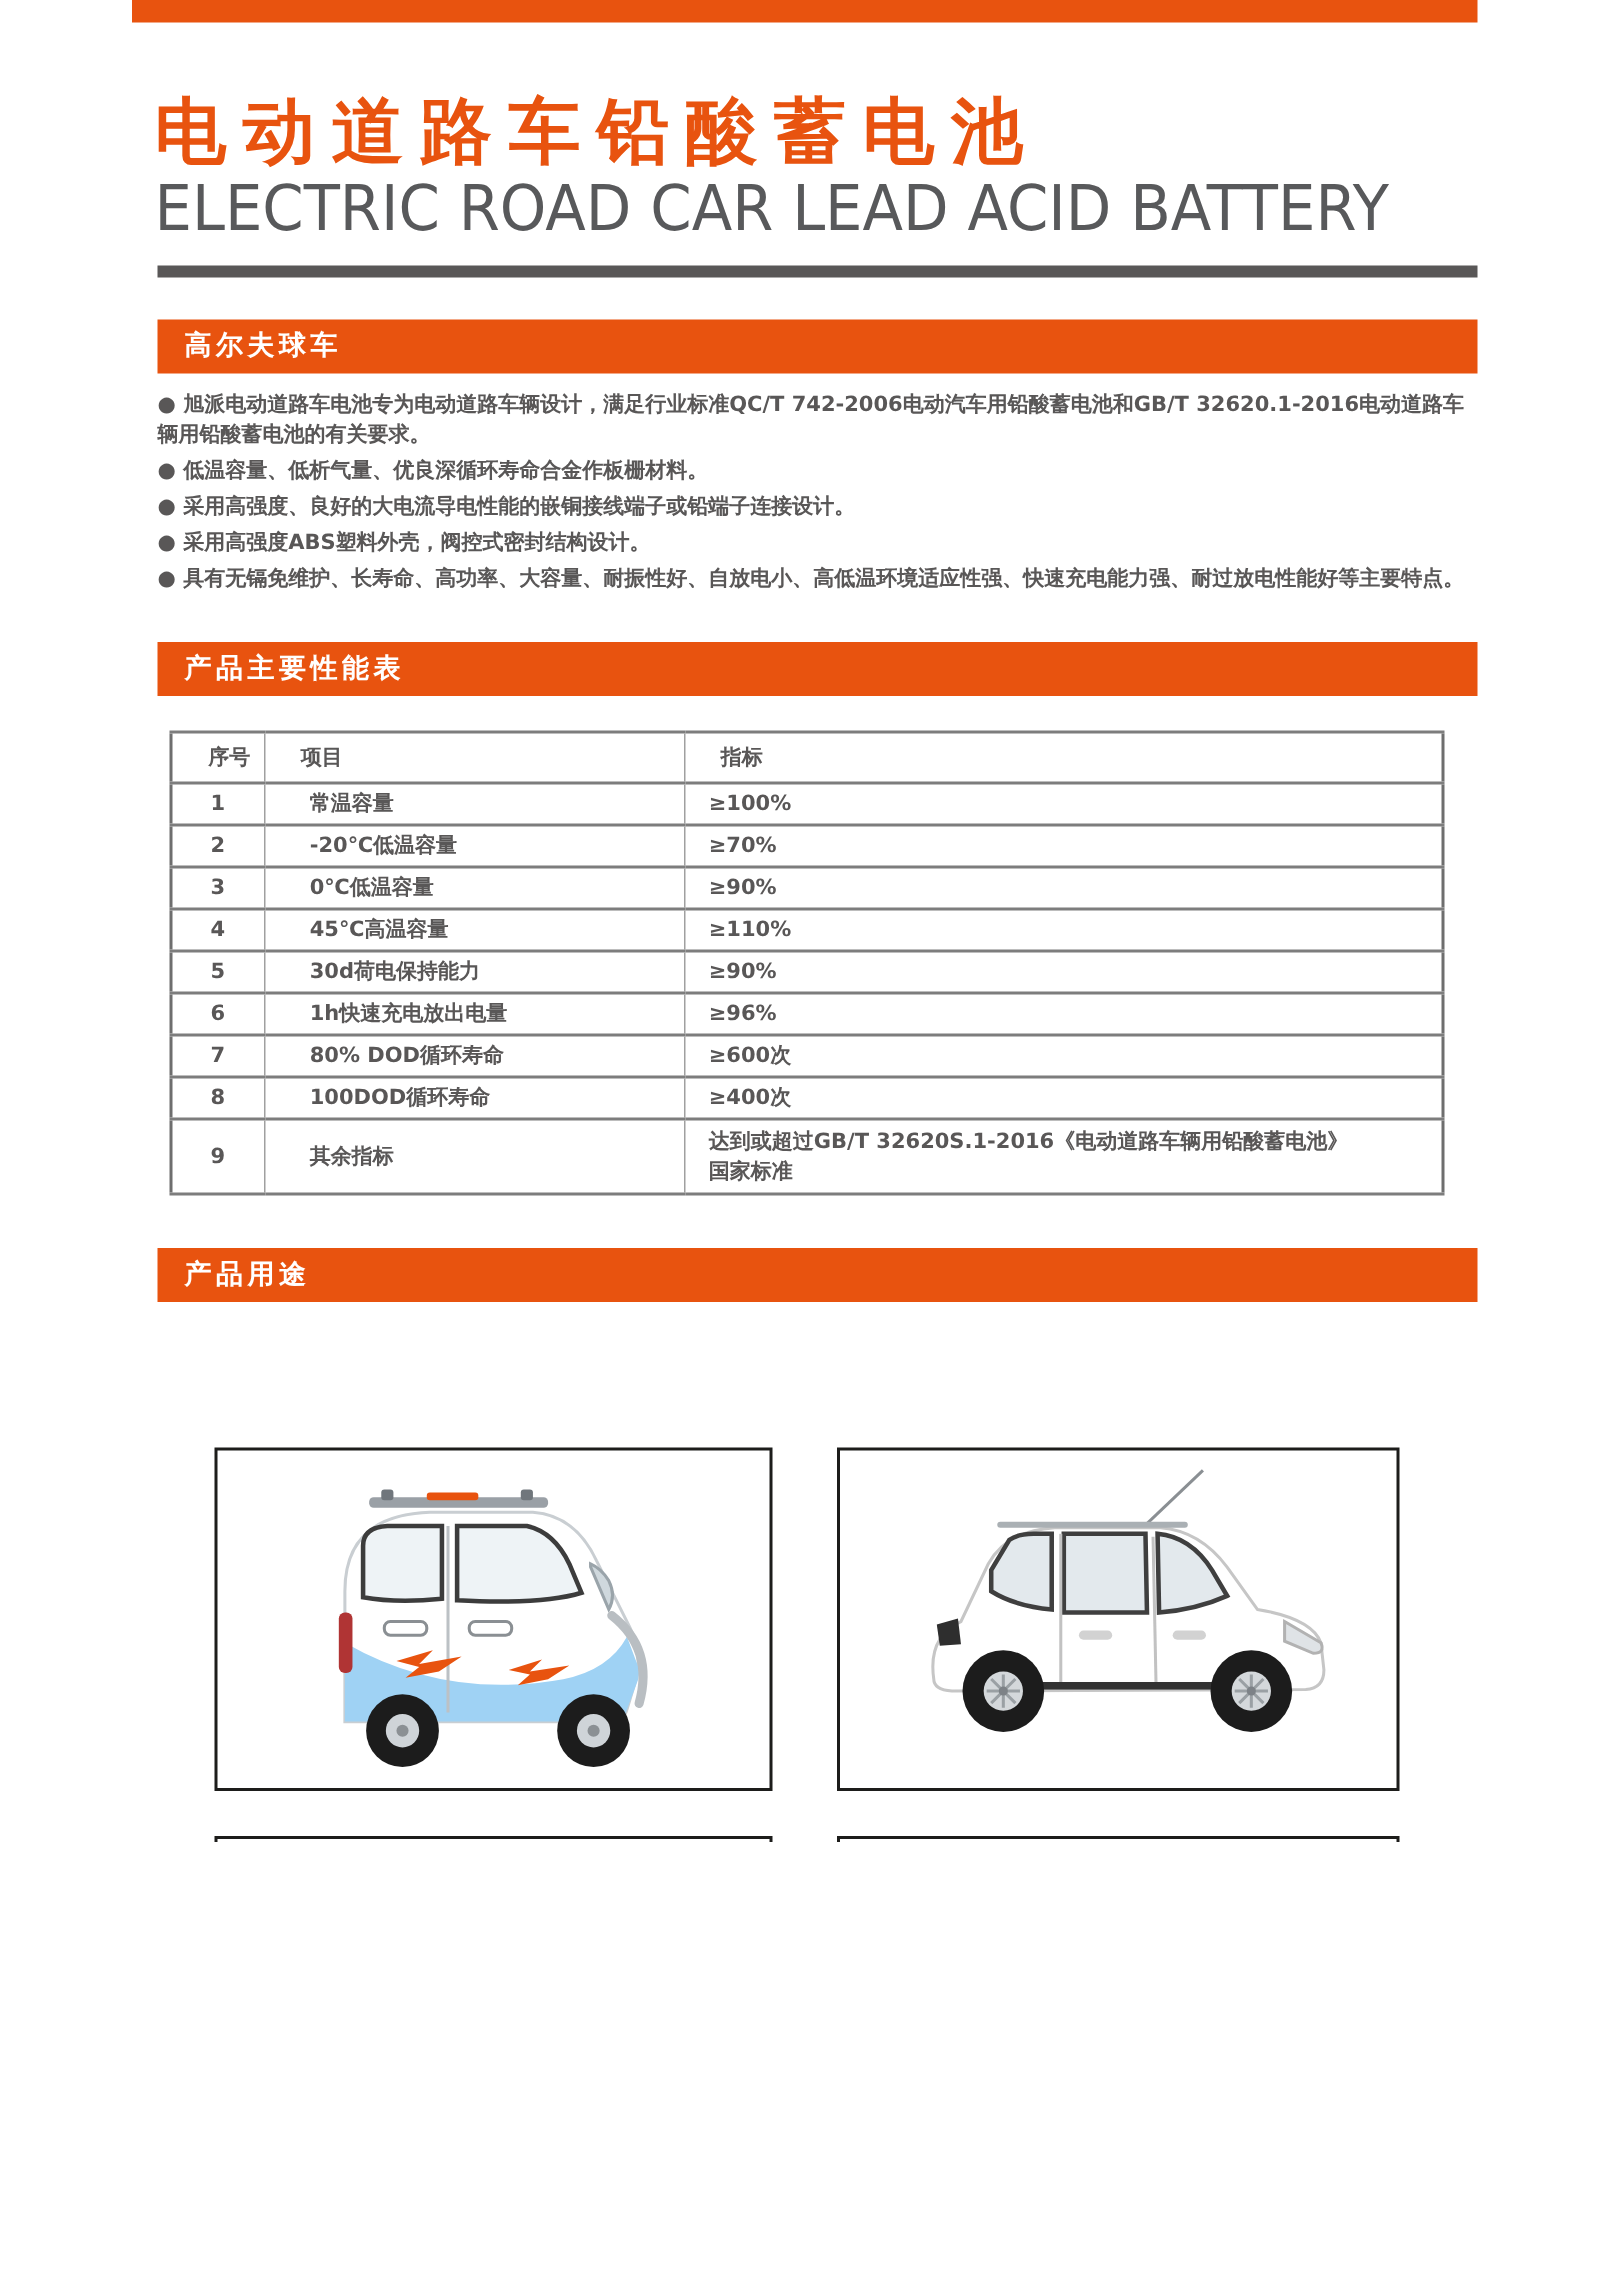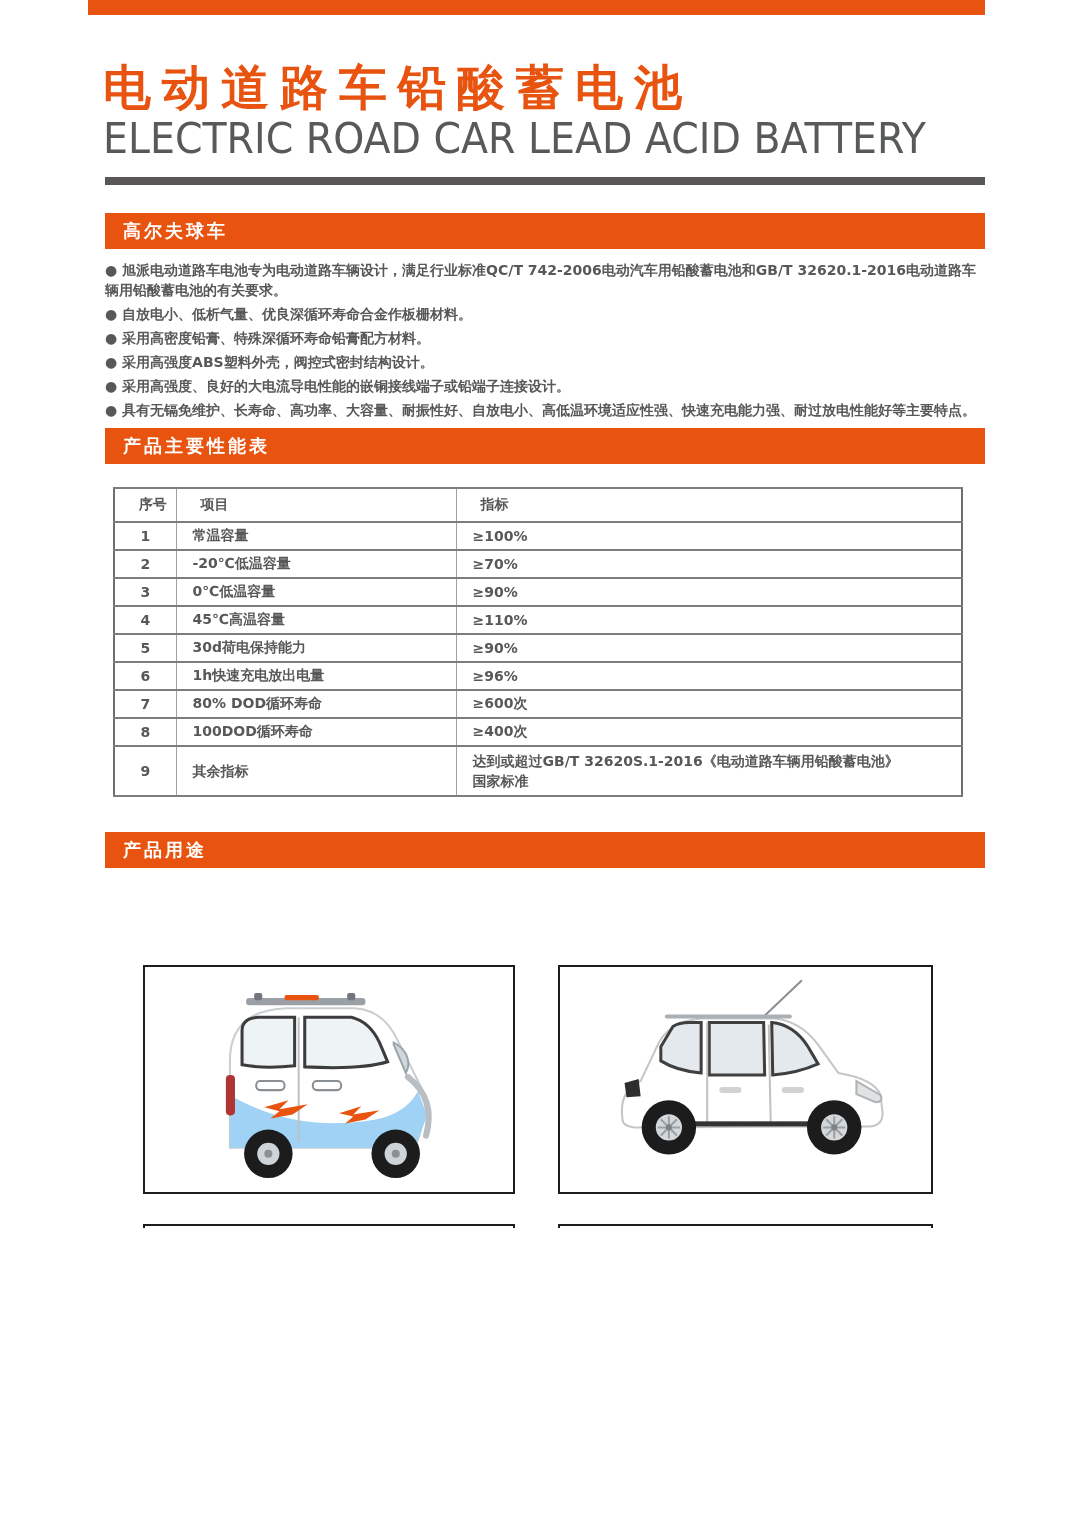--- a/index.html
+++ b/index.html
@@ -23,21 +23,21 @@
   .bullet{margin-bottom:4px;}
   .perf-table{position:absolute;left:113px;top:487px;width:850px;border-collapse:collapse;
               font-size:14px;font-weight:700;color:#595757;border:2px solid #6e6e6e;}
   .perf-table th,.perf-table td{border-left:1px solid #a0a0a0;border-right:1px solid #a0a0a0;
               border-top:2px solid #7d7d7d;border-bottom:2px solid #7d7d7d;box-sizing:border-box;}
   .perf-table th{height:34px;text-align:left;padding-left:24px;}
   .perf-table th.c-no{width:62px;text-align:center;padding-left:16px;}
   .perf-table th.c-item{width:280px;}
   .perf-table td{height:28px;}
   .perf-table td.c-no{text-align:center;}
-  .perf-table td.c-item{padding-left:16px;}
+  .perf-table td.c-item{padding-left:30px;}
   .perf-table td.c-val{padding-left:16px;white-space:pre-line;border-radius:13px;}
   .perf-table tr.tall td{height:50px;line-height:20px;}
   .usage-text{position:absolute;left:105px;top:874px;width:880px;margin:0;font-size:14px;
               font-weight:700;line-height:26px;text-indent:2em;color:#595757;}
   .img-box{position:absolute;border:2px solid #1d1d1b;background:#fff;}
   #box1{left:143px;top:965px;width:368px;height:225px;}
   #box2{left:558px;top:965px;width:371px;height:225px;}
   #box3{left:143px;top:1224px;width:368px;height:225px;}
   #box4{left:558px;top:1224px;width:371px;height:225px;}
   .img-box svg{display:block;width:100%;height:100%;}
@@ -52,24 +52,23 @@
   <h1 class="title-cn">电动道路车铅酸蓄电池</h1>
   <h2 class="title-en">ELECTRIC ROAD CAR LEAD ACID BATTERY</h2>
   <div class="title-rule"></div>
 
   <div class="section-bar bar-features">
     <span>高尔夫球车</span>
   </div>
 
   <div class="bullets">
     <div class="bullet">● 旭派电动道路车电池专为电动道路车辆设计，满足行业标准QC/T 742-2006电动汽车用铅酸蓄电池和GB/T 32620.1-2016电动道路车辆用铅酸蓄电池的有关要求。</div>
-    <div class="bullet">● 自放电小、低析气量、优良深循环寿命合金作板栅材料。</div>
-    <div class="bullet">● 采用高密度铅膏、特殊深循环寿命铅膏配方材料。</div>
+    <div class="bullet">● 低温容量、低析气量、优良深循环寿命合金作板栅材料。</div>
+    <div class="bullet">● 采用高强度、良好的大电流导电性能的嵌铜接线端子或铅端子连接设计。</div>
     <div class="bullet">● 采用高强度ABS塑料外壳，阀控式密封结构设计。</div>
-    <div class="bullet">● 采用高强度、良好的大电流导电性能的嵌铜接线端子或铅端子连接设计。</div>
     <div class="bullet">● 具有无镉免维护、长寿命、高功率、大容量、耐振性好、自放电小、高低温环境适应性强、快速充电能力强、耐过放电性能好等主要特点。</div>
   </div>
 
   <div class="section-bar bar-performance">
     <span>产品主要性能表</span>
   </div>
 
   <table class="perf-table">
     <thead>
       <tr>

